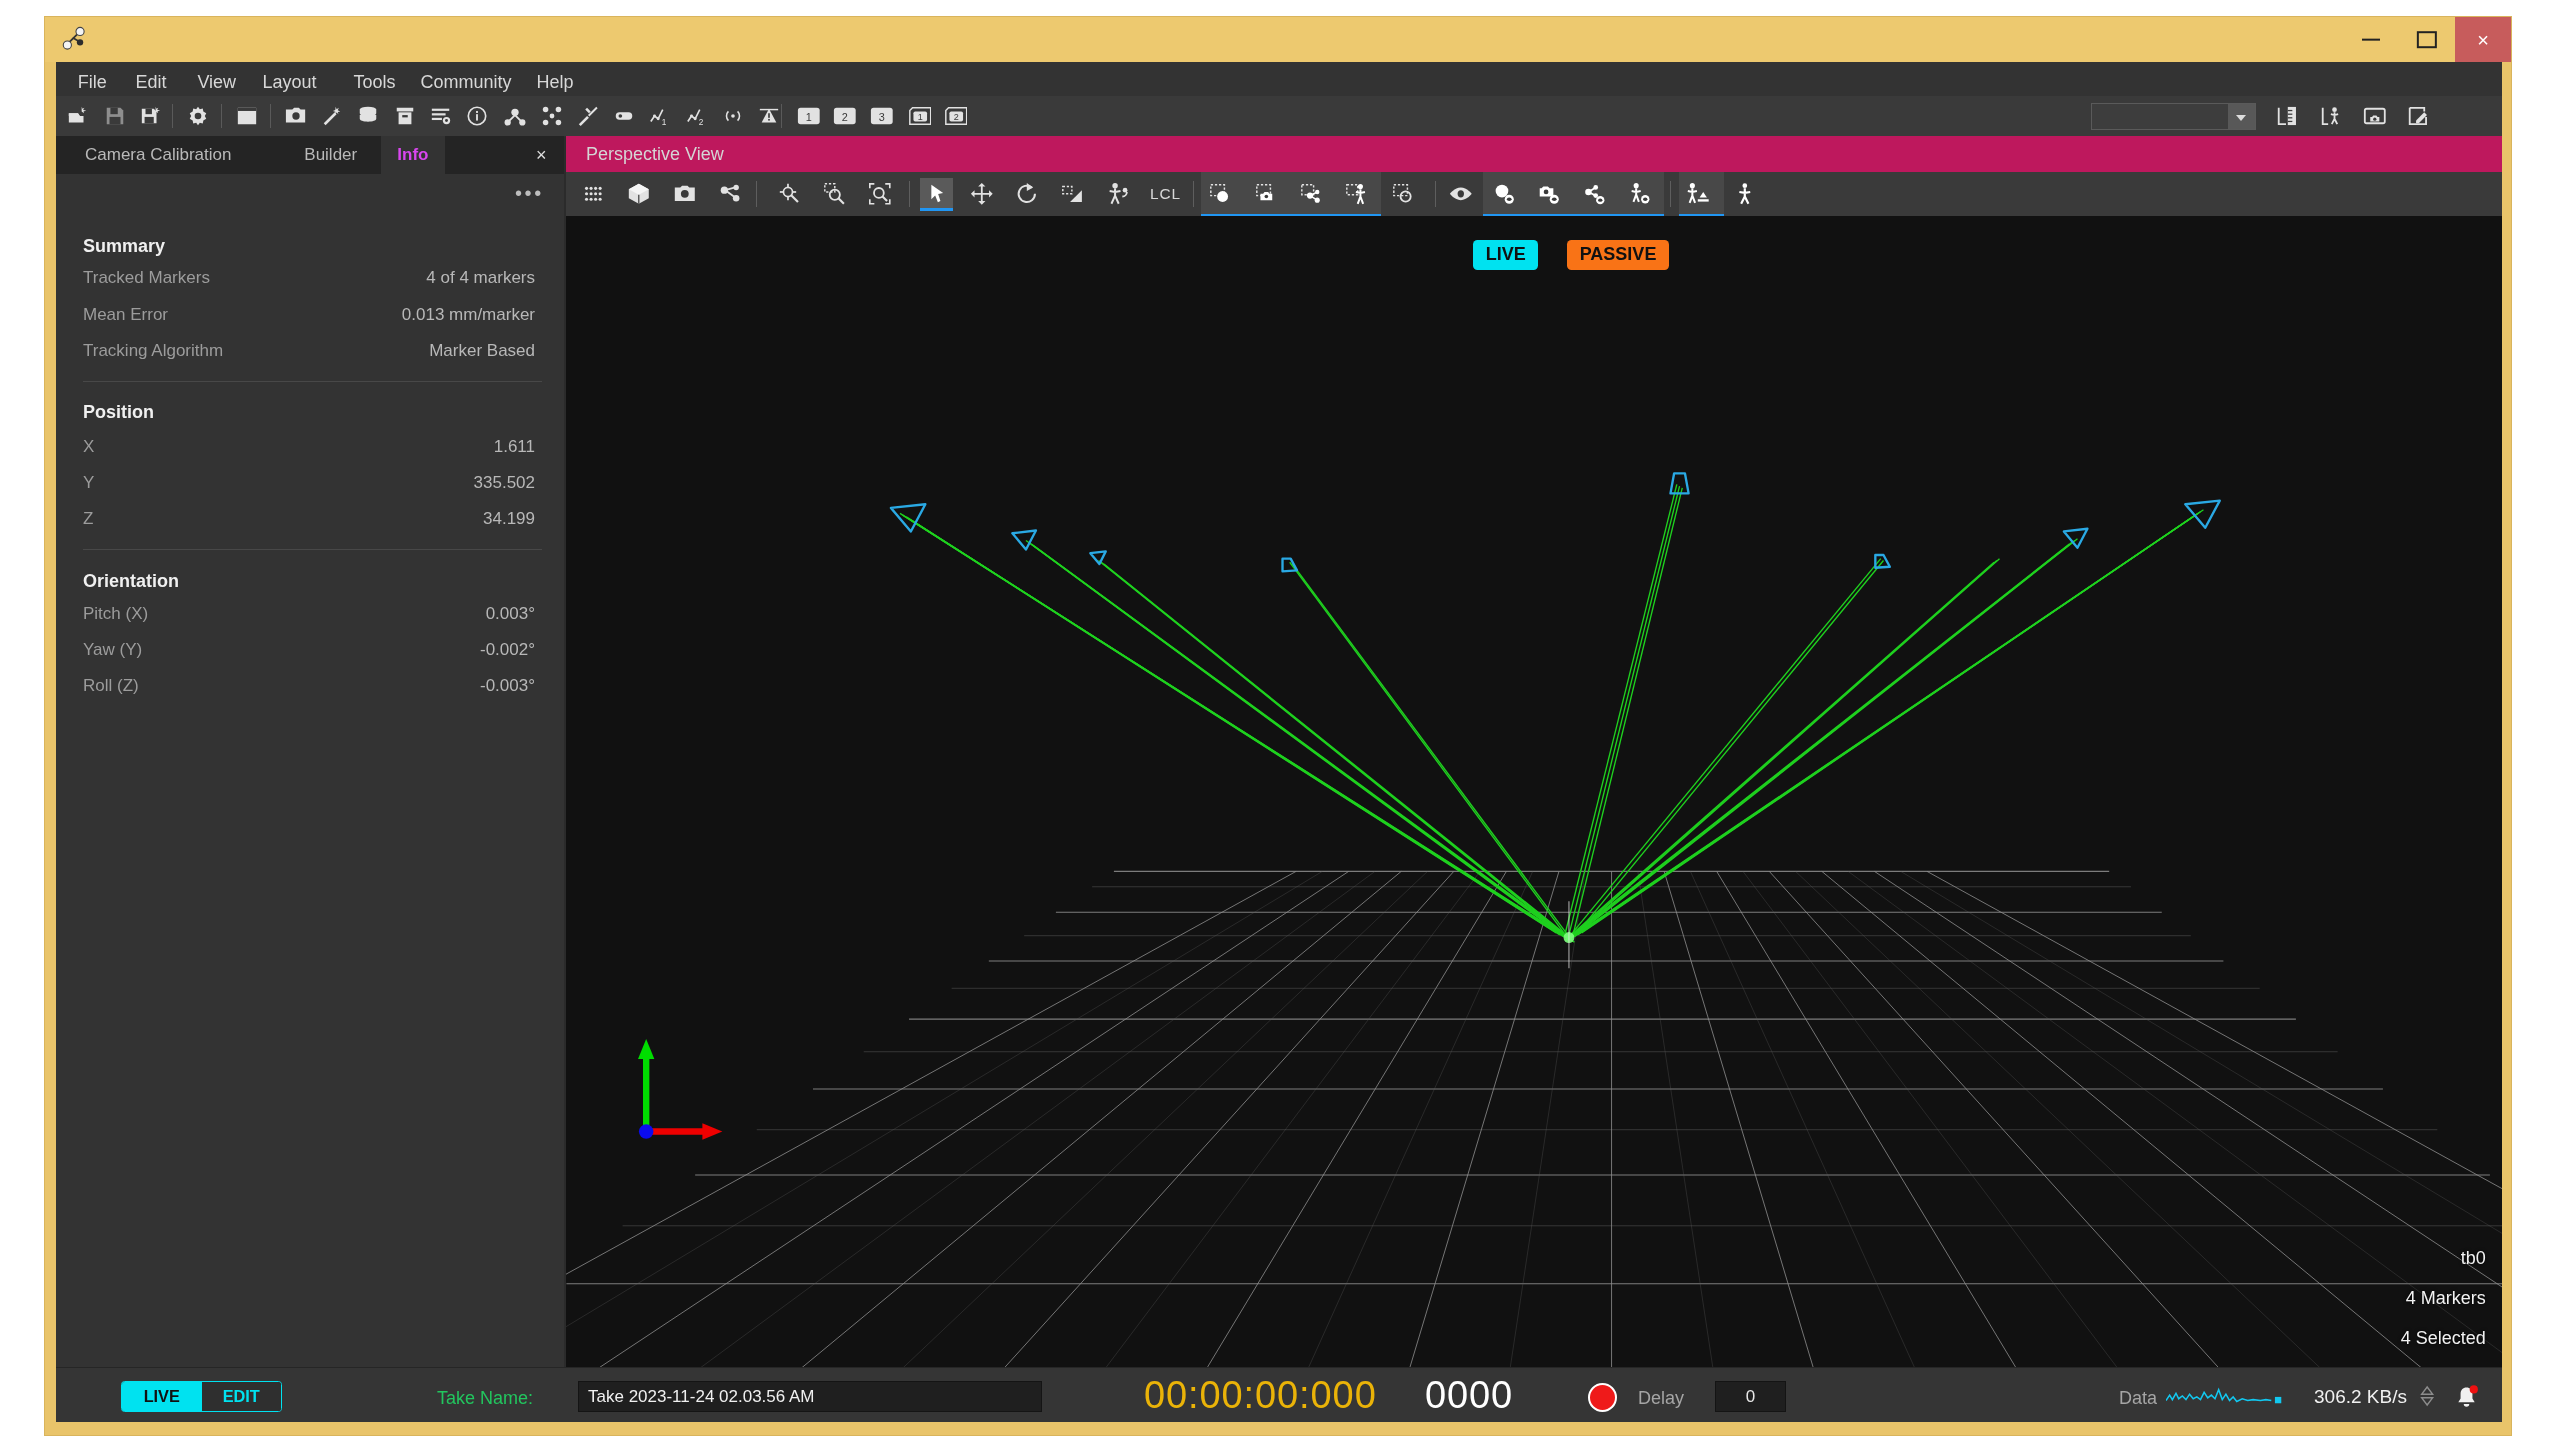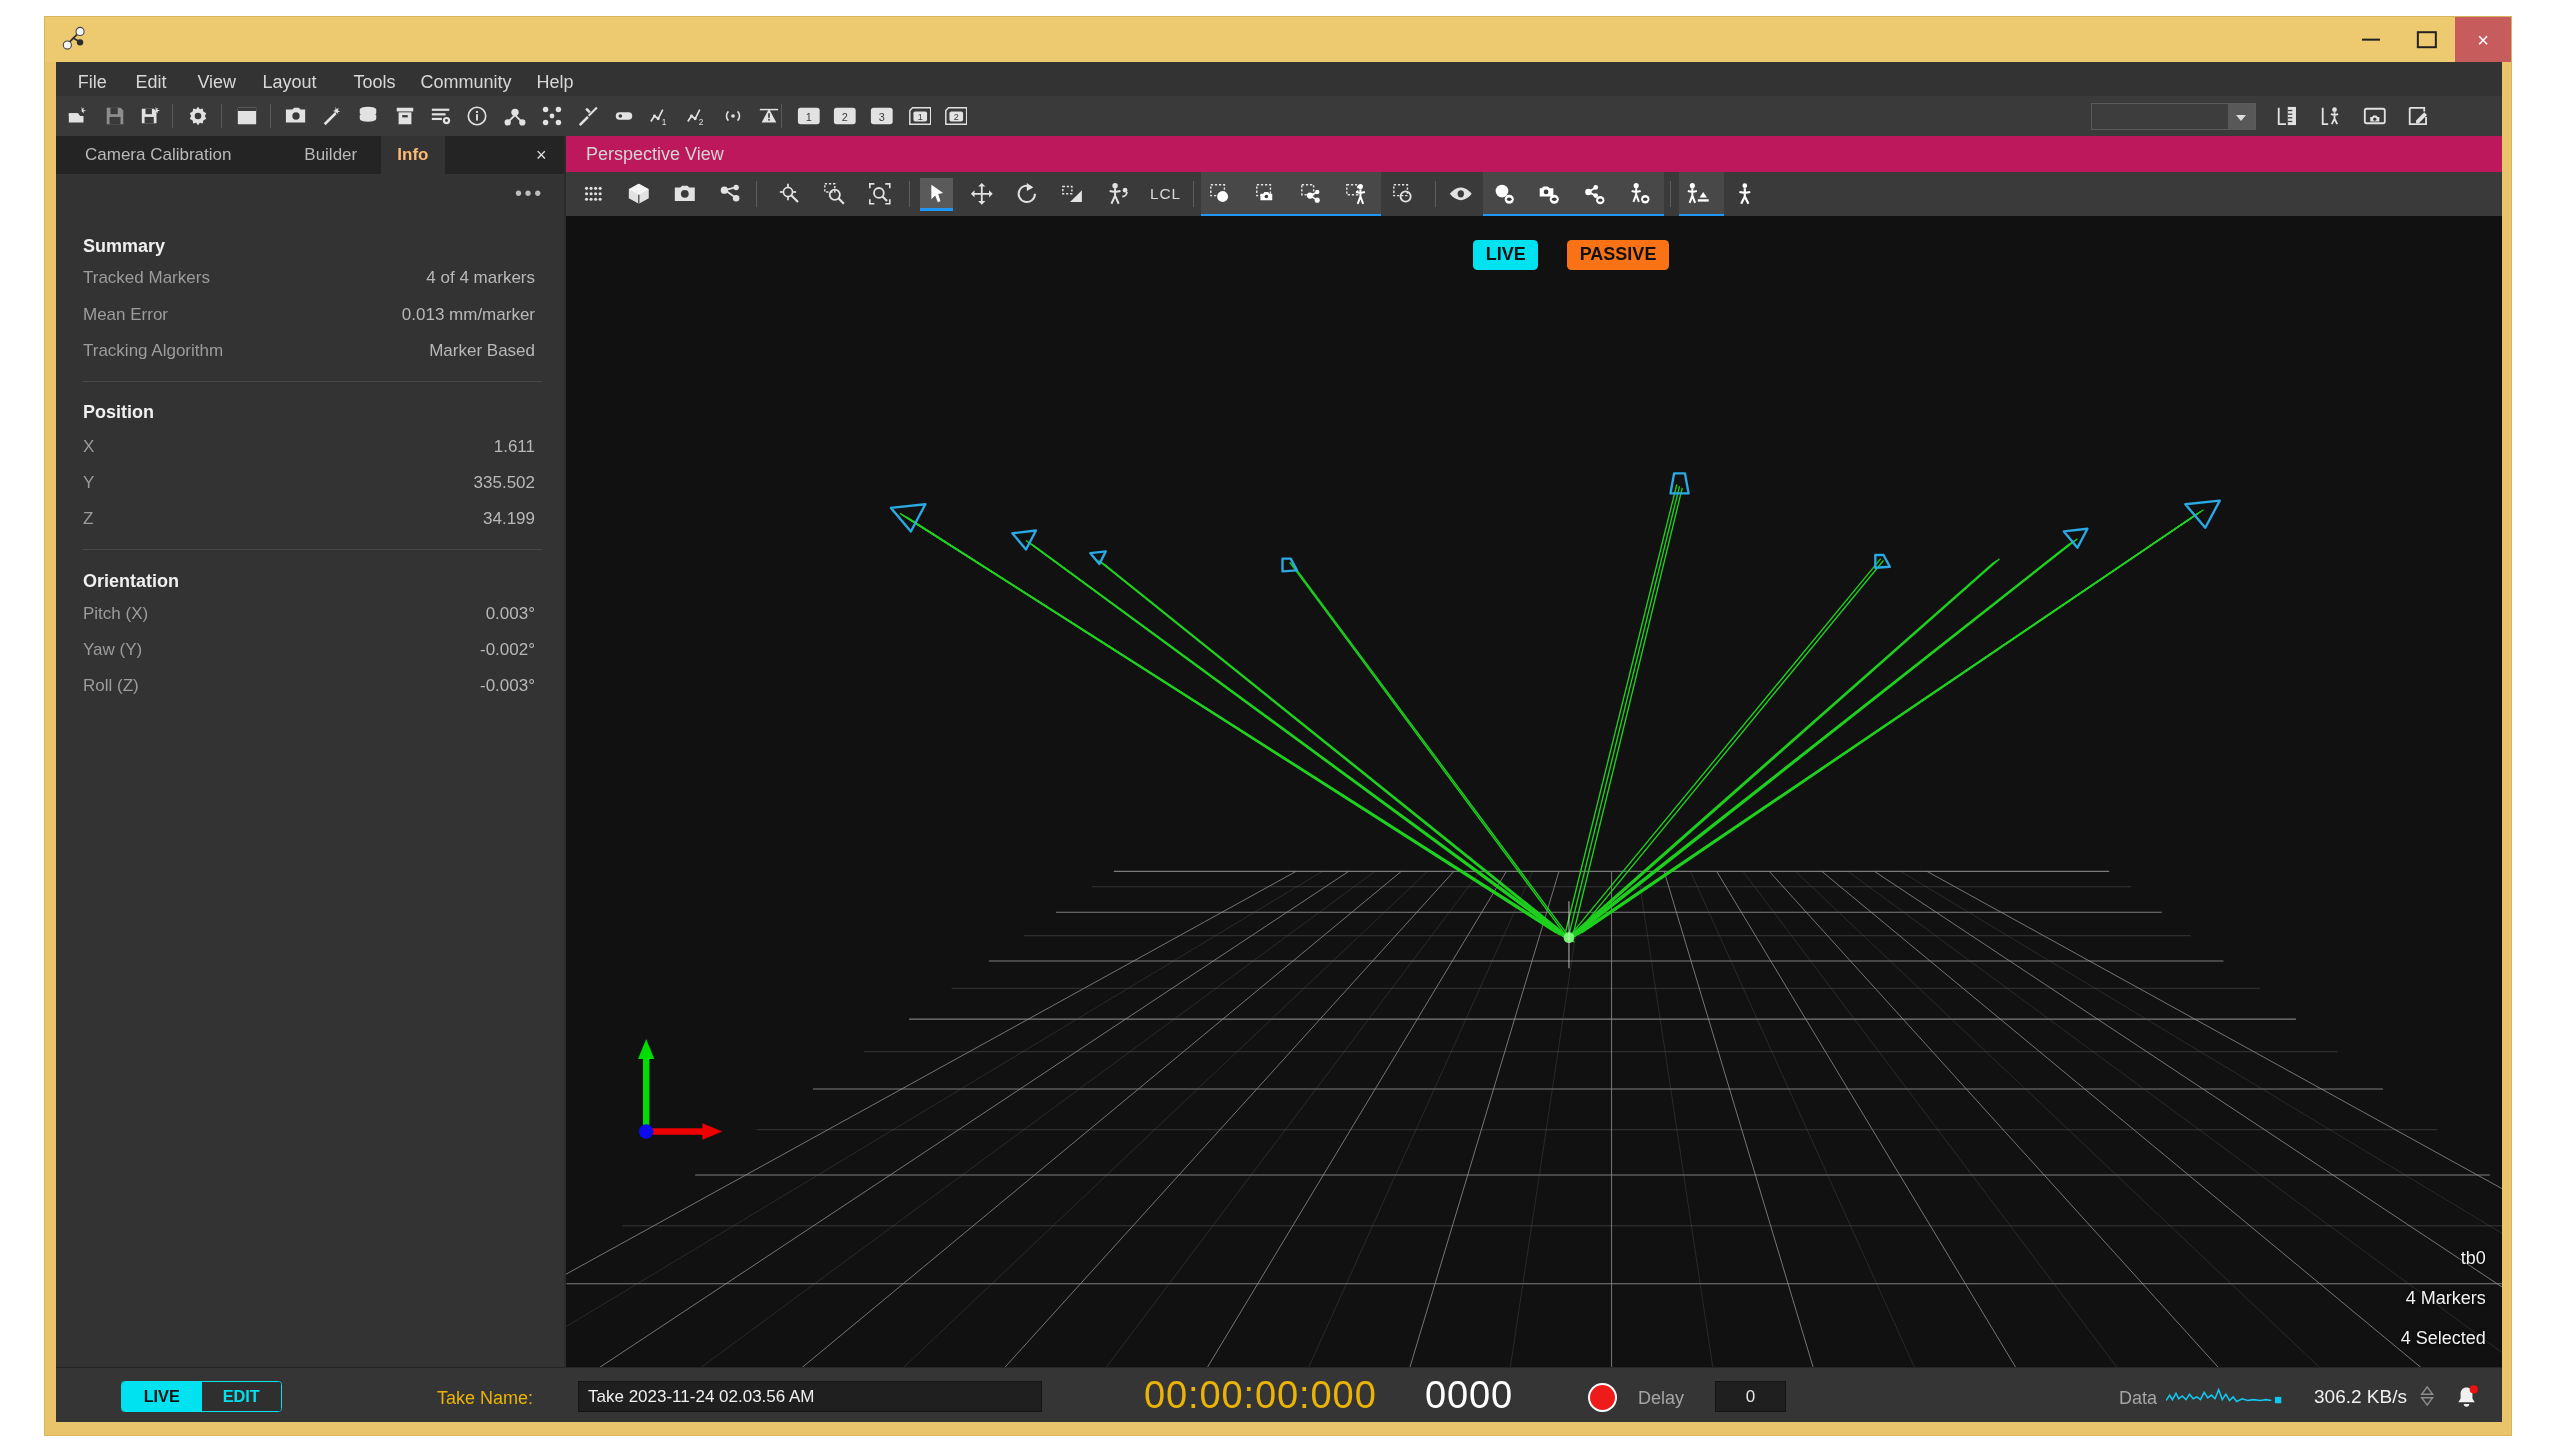--- a/index.html
+++ b/index.html
@@ -62,21 +62,21 @@
 
   
   #leftdock{
     position:absolute;left:0;top:74px;width:508px;height:1231px;background:#2b2b2b;
   }
   #tabstrip{position:relative;height:38px;background:#242424;}
   .tab{
     position:absolute;top:0;height:38px;line-height:38px;font-size:17px;
     color:#b9b9b9;padding:0 16.3px;cursor:default;white-space:nowrap;
   }
-  .tab.active{background:#333333;color:#fdba74;font-weight:bold;}
+  .tab.active{background:#333333;color:#d946ef;font-weight:bold;}
   #tab-close{
     position:absolute;right:12.7px;top:9px;width:20px;height:20px;
     color:#e0e0e0;font-size:18px;line-height:20px;text-align:center;cursor:default;
   }
   #panel-body{position:absolute;left:0;top:38px;right:0;bottom:0;background:#333333;}
   #panel-menu-dots{
     position:absolute;right:20px;top:12.7px;font-size:20px;color:#bdbdbd;
     letter-spacing:2.7px;line-height:12.7px;cursor:default;
   }
   .sect-title{
@@ -132,21 +132,21 @@
     border-top:0.9px solid #262626;
   }
   #live-edit{
     position:absolute;left:65px;top:12.7px;height:31px;width:161px;
     border:0.9px solid #00e2f0;border-radius:3.6px;box-sizing:border-box;overflow:hidden;
     display:flex;cursor:default;
   }
   #live-edit .seg{flex:1;line-height:29px;text-align:center;font-size:16.3px;font-weight:bold;}
   #live-edit .seg.on{background:#00e2f0;color:#111;}
   #live-edit .seg.off{background:#2f2f2f;color:#00e2f0;}
-  #take-label{position:absolute;left:381px;top:20px;font-size:18px;color:#eab308;}
+  #take-label{position:absolute;left:381px;top:20px;font-size:18px;color:#22c55e;}
   #take-input{
     position:absolute;left:522px;top:12.7px;width:464px;height:31px;
     background:#1f1f1f;border:0.9px solid #141414;box-sizing:border-box;
     color:#f0f0f0;font-size:17px;padding:0 9px;line-height:29px;
     font-family:"Liberation Sans",sans-serif;white-space:nowrap;overflow:hidden;
   }
   #timecode{position:absolute;left:1088px;top:5.4px;font-size:38px;color:#eab308;letter-spacing:0.9px;}
   #framecount{position:absolute;left:1369px;top:5.4px;font-size:38px;color:#ffffff;letter-spacing:0.9px;}
   #record-btn{
     position:absolute;left:1532px;top:14.5px;width:29px;height:29px;border-radius:50%;

